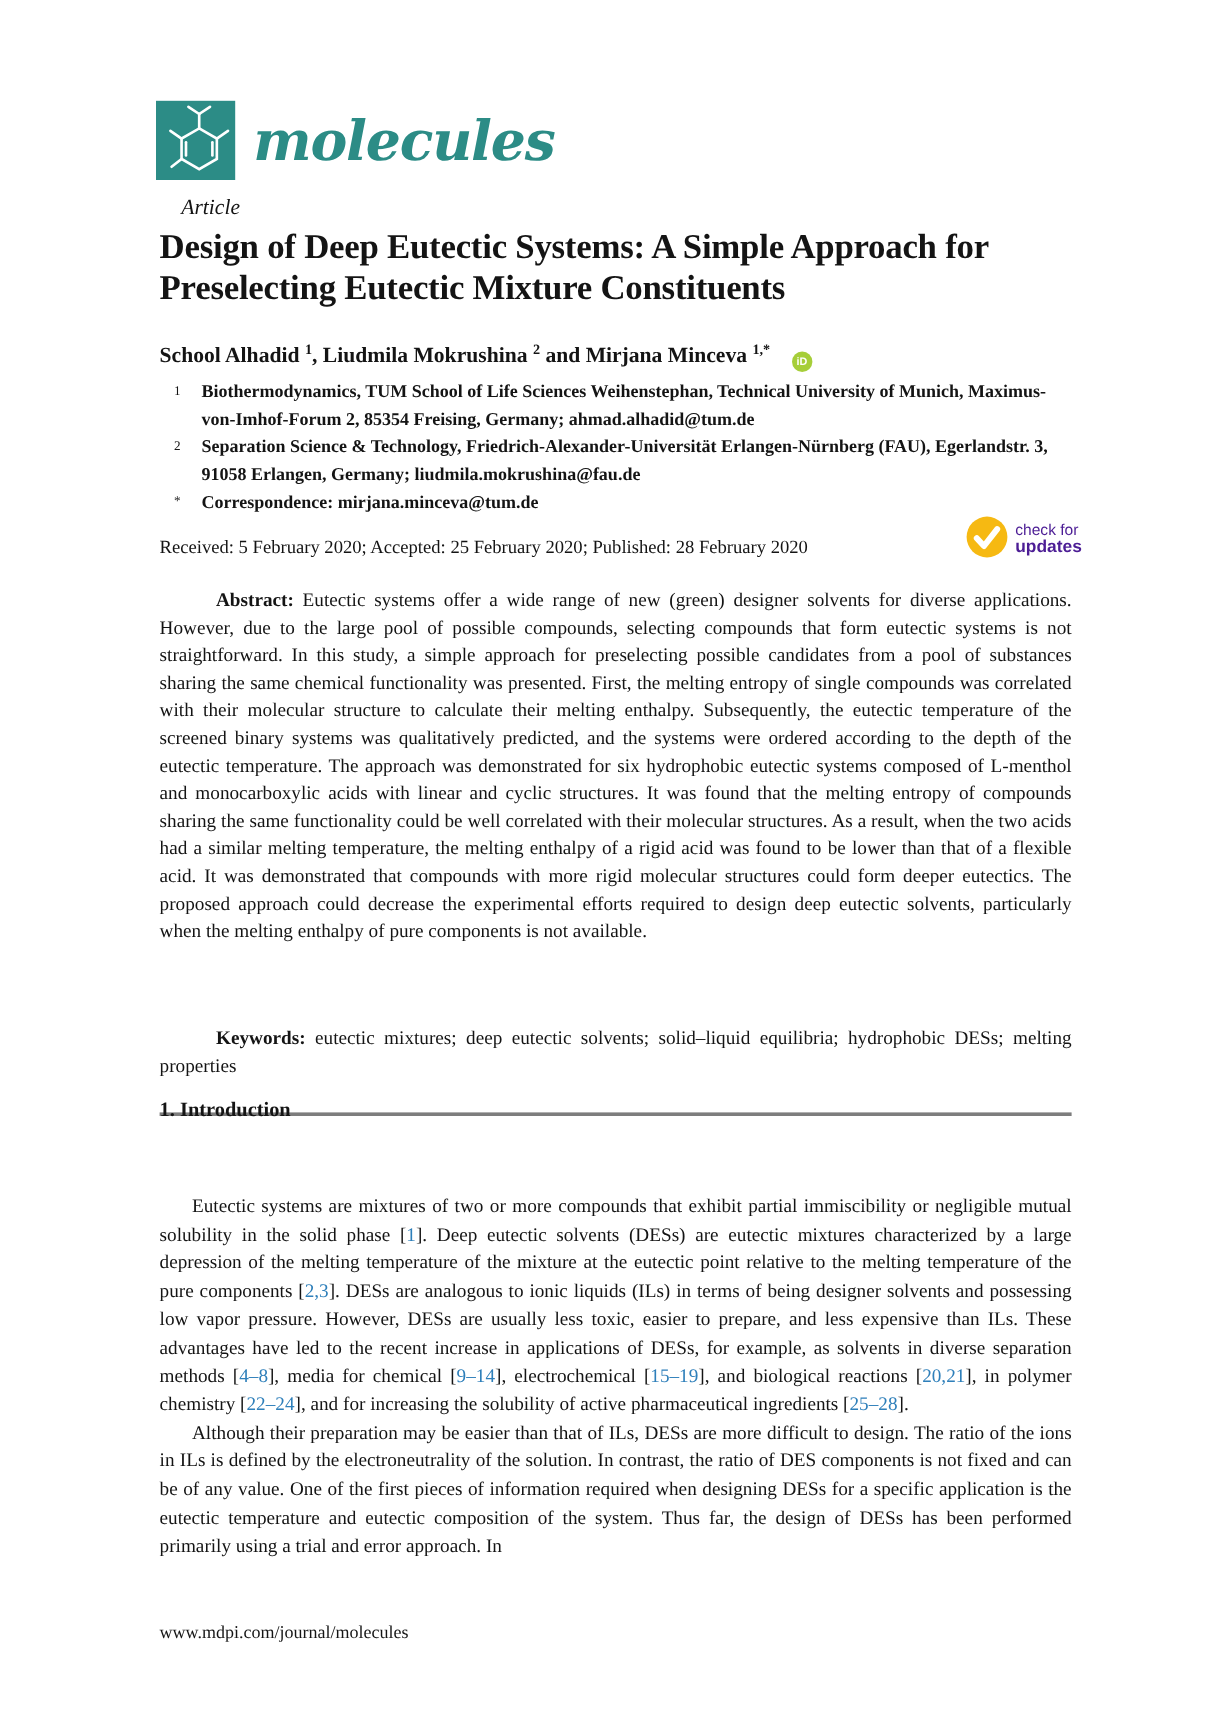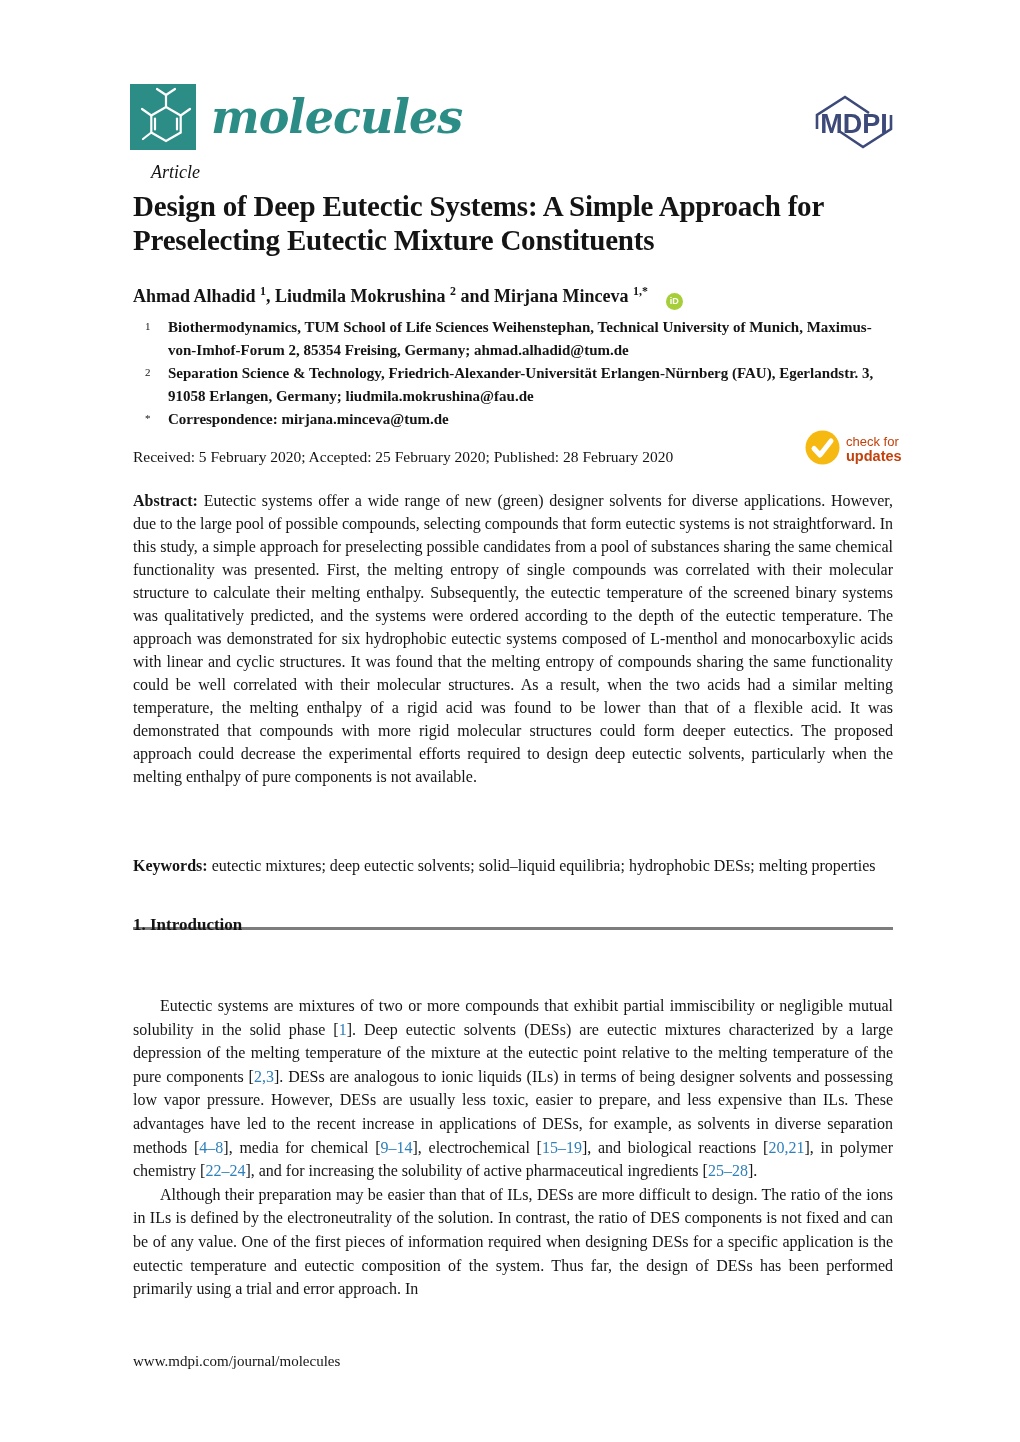--- a/index.html
+++ b/index.html
@@ -41,40 +41,40 @@
     vertical-align:-2px;margin-left:18px;
   }
   .affiliations{left:133px;top:316px;width:762px;font-size:15px;line-height:23px;}
   .aff-row{display:flex;}
   .aff-marker{flex:none;width:35px;padding-left:12px;font-size:11px;position:relative;top:-1px;}
   .aff-text{flex:1;font-weight:bold;}
   .dates{left:133px;top:448px;font-size:15.5px;}
 
   
   .update-badge{left:804px;top:429px;display:flex;align-items:center;gap:5px;}
-  .badge-text{font-family:"Liberation Sans","DejaVu Sans",sans-serif;color:#c2410c;line-height:1.08;}
+  .badge-text{font-family:"Liberation Sans","DejaVu Sans",sans-serif;color:#4c1d95;line-height:1.08;}
   .badge-line1{font-size:13px;}
   .badge-line2{font-size:14.5px;font-weight:bold;}
 
   
   .abstract{left:133px;top:489px;width:760px;font-size:16px;line-height:23px;text-align:justify;}
   .keywords{left:133px;top:854px;width:760px;font-size:16px;line-height:23px;text-align:justify;}
   .rule{left:133px;top:927px;width:760px;height:2.5px;background:#7d7d7d;}
 
   
   .section-heading{left:133px;top:915px;font-size:17px;font-weight:bold;}
   .intro-body{left:133px;top:994px;width:760px;font-size:16px;line-height:23.6px;text-align:justify;}
   .intro-body p{margin:0;text-indent:27px;}
 
   
   .footer{left:133px;top:1353px;width:760px;display:flex;justify-content:space-between;font-size:15px;}
 
   
   .seg-text{}
-  .seg-b{font-weight:bold;}
+  .seg-b{font-weight:bold;margin-left:47px;}
   .seg-i{font-style:italic;}
   .seg-sup{font-size:66%;position:relative;top:-0.55em;}
   .seg-cite{color:var(--cite);}
 </style>
 </head>
 <body>
 
 <div class="abs header">
   <div class="journal-logo">
     <span class="logo-square">
@@ -87,37 +87,28 @@
           <line x1="50.7" y1="31.5" x2="60" y2="25"></line>
           <line x1="21.3" y1="31.5" x2="12" y2="25"></line>
           <line x1="21.3" y1="48.5" x2="13" y2="55"></line>
           <line x1="47" y1="34.5" x2="47" y2="45.5"></line>
           <line x1="25" y1="34.5" x2="25" y2="45.5"></line>
         </g>
       </svg>
     </span>
     <span class="wordmark">molecules</span>
   </div>
-  <span class="mdpi-logo">
-    <svg width="88" height="68" viewBox="0 0 88 68" aria-hidden="true">
-      <g stroke="#3d4979" stroke-width="2.6" fill="none">
-        <polyline points="7,41 7,27 35,9 59,25"></polyline>
-        <polyline points="81,27 81,41 53,59 29,43"></polyline>
-      </g>
-      <text x="44" y="45" text-anchor="middle" font-family="Liberation Sans, sans-serif" font-size="27" font-weight="bold" fill="#3d4979">MDPI</text>
-    </svg>
-  </span>
 </div>
 
 <div class="abs article-type">Article</div>
 
 <h1 class="abs title" style="margin:0;">Design of Deep Eutectic Systems: A Simple Approach for Preselecting Eutectic Mixture Constituents</h1>
 
 <div class="abs authors">
-  <span><span class="seg-text">Ahmad Alhadid </span><span class="seg-sup">1</span><span class="seg-text">, Liudmila Mokrushina </span><span class="seg-sup">2</span><span class="seg-text"> and Mirjana Minceva </span><span class="seg-sup">1,*</span></span><span class="orcid-badge">iD</span>
+  <span><span class="seg-text">School Alhadid </span><span class="seg-sup">1</span><span class="seg-text">, Liudmila Mokrushina </span><span class="seg-sup">2</span><span class="seg-text"> and Mirjana Minceva </span><span class="seg-sup">1,*</span></span><span class="orcid-badge">iD</span>
 </div>
 
 <div class="abs affiliations">
   <div class="aff-row">
     <span class="aff-marker">1</span>
     <span class="aff-text">Biothermodynamics, TUM School of Life Sciences Weihenstephan, Technical University of Munich, Maximus-von-Imhof-Forum 2, 85354 Freising, Germany; ahmad.alhadid@tum.de</span>
   </div>
   <div class="aff-row">
     <span class="aff-marker">2</span>
     <span class="aff-text">Separation Science &amp; Technology, Friedrich-Alexander-Universität Erlangen-Nürnberg (FAU), Egerlandstr. 3, 91058 Erlangen, Germany; liudmila.mokrushina@fau.de</span>

